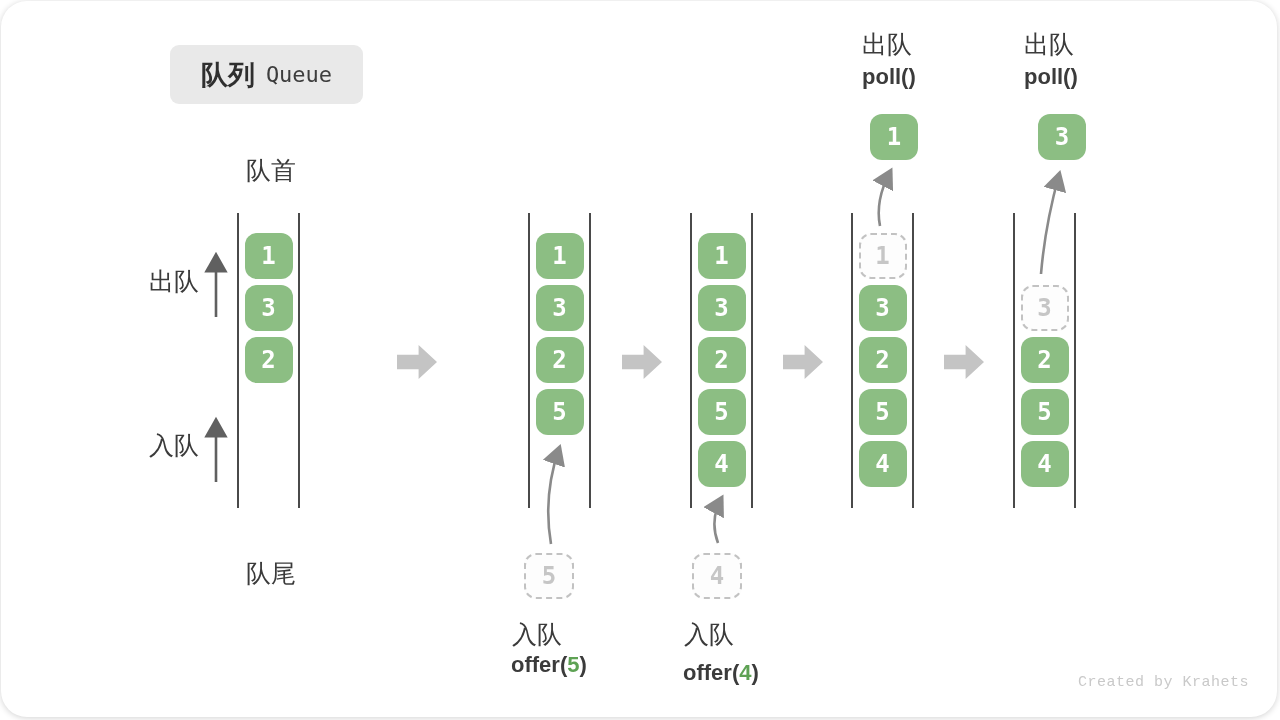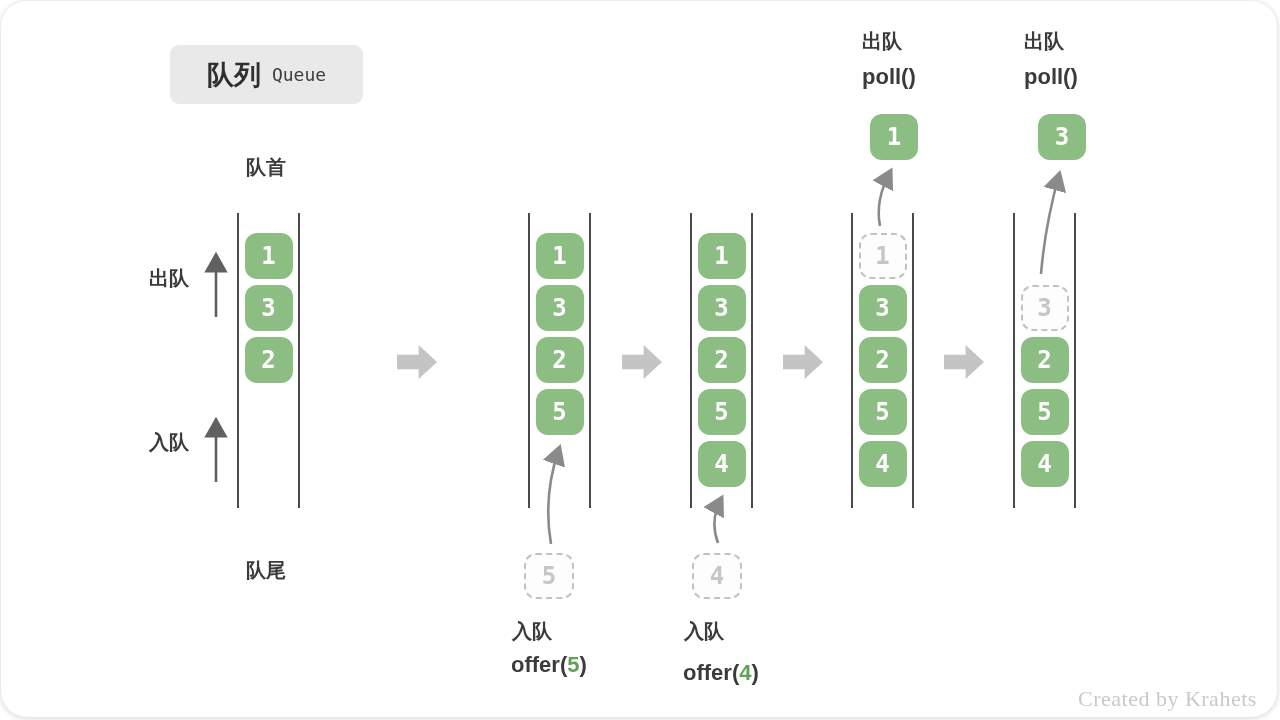--- a/index.html
+++ b/index.html
@@ -10,25 +10,25 @@
     overflow:hidden;
     font-family:"Liberation Sans", sans-serif;
   }
   
   #title-box {
     position:absolute; left:169px; top:44px; width:193px; height:59px;
     background:var(--title_bg); border-radius:9px;
     display:flex; align-items:center; justify-content:center;text-align:right;
   }
   #title-box .zh { font-weight:700; font-size:27px; color:#2f2f2f; }
-  #title-box .en { font-family:"DejaVu Sans Mono", monospace; font-size:18px; color:#3d3d3d; margin-left:11px; }
+  #title-box .en { font-family:"DejaVu Sans Mono", monospace; font-size:22px; color:#3d3d3d; margin-left:11px; }
   
   .cjk {
     position:absolute; font-family:"Liberation Sans", sans-serif;
-    font-weight:700; font-size:20px; color:var(--text_dark); white-space:nowrap;
+    font-weight:400; font-size:25px; color:var(--text_dark); white-space:nowrap;
   }
   
   .code {
     position:absolute; font-family:Liberation Sans, sans-serif;
     font-size:22px; font-weight:600; color:var(--text_dark); white-space:nowrap;
   }
   .code .arg { color:var(--green_code); font-weight:700; }
   
   .vline { position:absolute; width:2px; top:212px; height:295px; background:var(--line); }
   
@@ -44,22 +44,22 @@
     color:var(--dashed_text); font-weight:600;
   }
   
   .step-arrow {
     position:absolute; width:40px; height:34px; background:var(--gray_arrow);
     clip-path:polygon(0 29%, 54% 29%, 54% 0, 100% 50%, 54% 100%, 54% 71%, 0 71%);
   }
   #overlay { position:absolute; left:0; top:0; pointer-events:none; }
   #watermark {
     position:absolute; left:1077px; top:673px;
-    font-family:Liberation Serif, serif; font-size:22px;
-    color:var(--watermark); letter-spacing:0.5px; white-space:nowrap;margin-top:12px;
+    font-family:Liberation Mono, monospace; font-size:15px;
+    color:var(--watermark); letter-spacing:0.5px; white-space:nowrap;
   }
 </style>
 </head>
 <body>
 
 <div id="card">
 
   <svg id="overlay" width="1280" height="720" viewBox="0 0 1280 720">
     <defs>
       <marker id="ah-gray" markerWidth="9" markerHeight="9" refX="6" refY="4.5" orient="auto">

